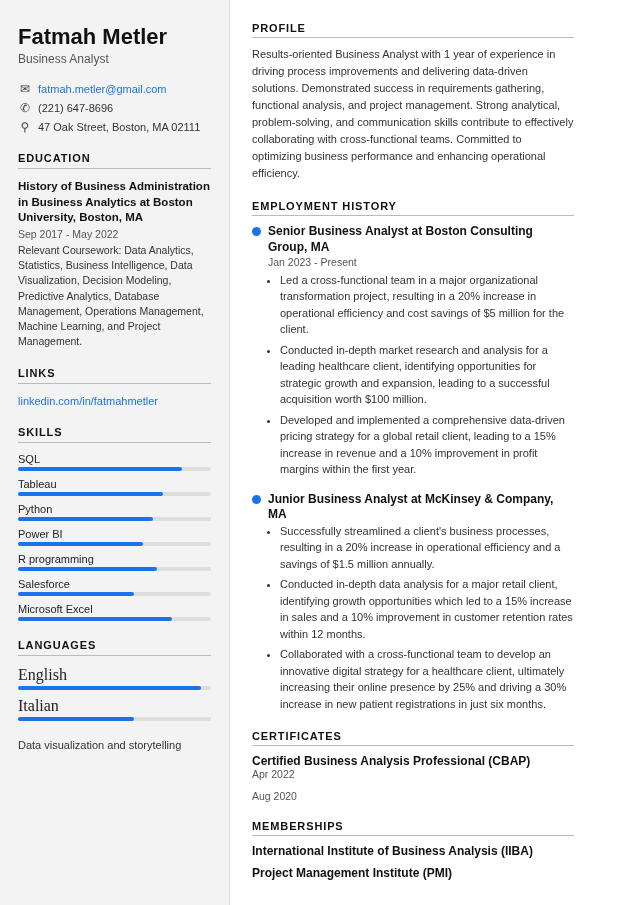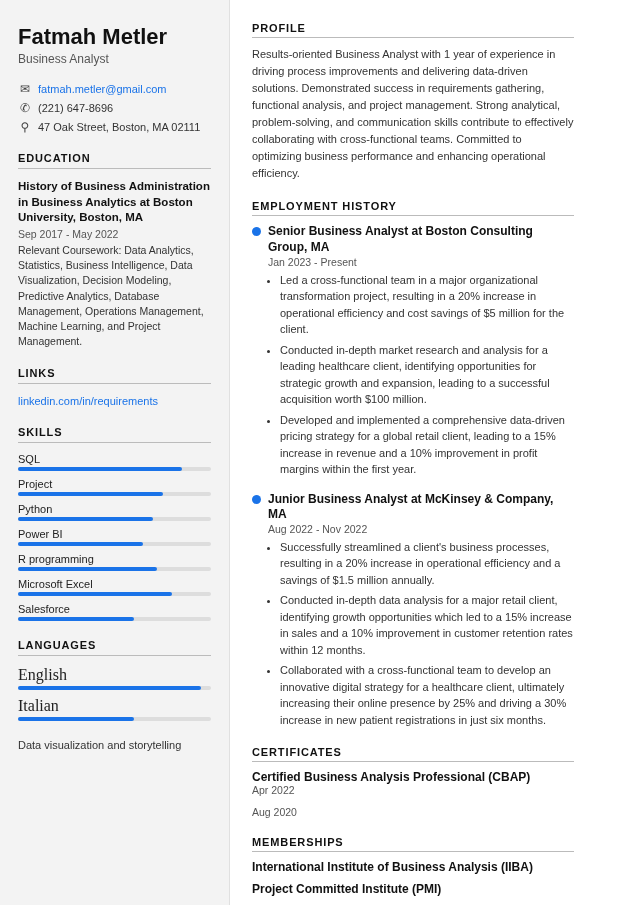--- a/index.html
+++ b/index.html
@@ -238,34 +238,34 @@
       <div class="edu-degree">History of Business Administration in Business Analytics at Boston University, Boston, MA</div>
       <div class="edu-dates">Sep 2017 - May 2022</div>
       <div class="edu-coursework">
         <span>Relevant Coursework:</span>
         <span>Data Analytics, Statistics, Business Intelligence, Data Visualization, Decision Modeling, Predictive Analytics, Database Management, Operations Management, Machine Learning, and Project Management.</span>
       </div>
     </div>
 
     <div class="sidebar-section links-section">
       <div class="section-title">Links</div>
-      <a href="#">linkedin.com/in/requirements</a>
+      <a href="#">linkedin.com/in/fatmahmetler</a>
     </div>
 
     <div class="sidebar-section">
       <div class="section-title">Skills</div>
       <div id="skills-list">
           <div class="skill-row">
       <div class="skill-label">SQL</div>
       <div class="skill-bar-bg">
         <div class="skill-bar-fill" style="width:85%"></div>
       </div>
     </div>
           <div class="skill-row">
-      <div class="skill-label">Project</div>
+      <div class="skill-label">Tableau</div>
       <div class="skill-bar-bg">
         <div class="skill-bar-fill" style="width:75%"></div>
       </div>
     </div>
           <div class="skill-row">
       <div class="skill-label">Python</div>
       <div class="skill-bar-bg">
         <div class="skill-bar-fill" style="width:70%"></div>
       </div>
     </div>
@@ -275,29 +275,29 @@
         <div class="skill-bar-fill" style="width:65%"></div>
       </div>
     </div>
           <div class="skill-row">
       <div class="skill-label">R programming</div>
       <div class="skill-bar-bg">
         <div class="skill-bar-fill" style="width:72%"></div>
       </div>
     </div>
           <div class="skill-row">
+      <div class="skill-label">Salesforce</div>
+      <div class="skill-bar-bg">
+        <div class="skill-bar-fill" style="width:60%"></div>
+      </div>
+    </div>
+          <div class="skill-row">
       <div class="skill-label">Microsoft Excel</div>
       <div class="skill-bar-bg">
         <div class="skill-bar-fill" style="width:80%"></div>
-      </div>
-    </div>
-          <div class="skill-row">
-      <div class="skill-label">Salesforce</div>
-      <div class="skill-bar-bg">
-        <div class="skill-bar-fill" style="width:60%"></div>
       </div>
     </div>
         </div>
     </div>
 
     <div class="sidebar-section">
       <div class="section-title">Languages</div>
       <div id="languages-list">
           <div class="lang-row">
       <div class="lang-label">English</div>
@@ -339,21 +339,20 @@
               <li>Led a cross-functional team in a major organizational transformation project, resulting in a 20% increase in operational efficiency and cost savings of $5 million for the client.</li>
               <li>Conducted in-depth market research and analysis for a leading healthcare client, identifying opportunities for strategic growth and expansion, leading to a successful acquisition worth $100 million.</li>
               <li>Developed and implemented a comprehensive data-driven pricing strategy for a global retail client, leading to a 15% increase in revenue and a 10% improvement in profit margins within the first year.</li>
             </ul>
     </div>
           <div class="job-entry">
       <div class="job-title-row">
         <div class="job-dot"></div>
         <div class="job-title">Junior Business Analyst at McKinsey &amp; Company, MA</div>
       </div>
-      <div class="job-dates">Aug 2022 - Nov 2022</div>
       <ul class="job-bullets">
               <li>Successfully streamlined a client's business processes, resulting in a 20% increase in operational efficiency and a savings of $1.5 million annually.</li>
               <li>Conducted in-depth data analysis for a major retail client, identifying growth opportunities which led to a 15% increase in sales and a 10% improvement in customer retention rates within 12 months.</li>
               <li>Collaborated with a cross-functional team to develop an innovative digital strategy for a healthcare client, ultimately increasing their online presence by 25% and driving a 30% increase in new patient registrations in just six months.</li>
             </ul>
     </div>
         </div>
     </div>
 
     <div class="main-section">
@@ -366,17 +365,17 @@
           <div class="cert-entry">
       <div class="cert-date">Aug 2020</div>
     </div>
         </div>
     </div>
 
     <div class="main-section">
       <div class="main-section-title">Memberships</div>
       <div id="memberships-list">
           <div class="membership-entry">International Institute of Business Analysis (IIBA)</div>
-          <div class="membership-entry">Project Committed Institute (PMI)</div>
+          <div class="membership-entry">Project Management Institute (PMI)</div>
         </div>
     </div>
   </div>
 </div>
 
 </body></html>

